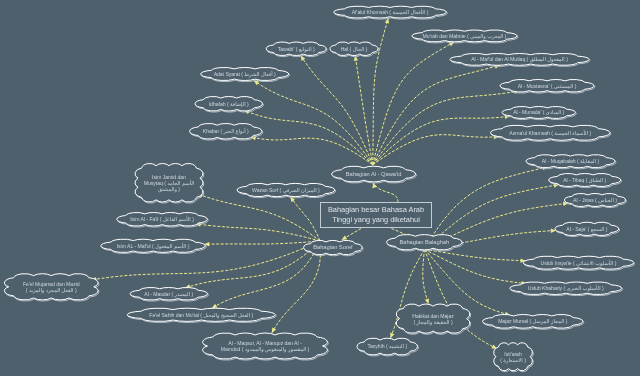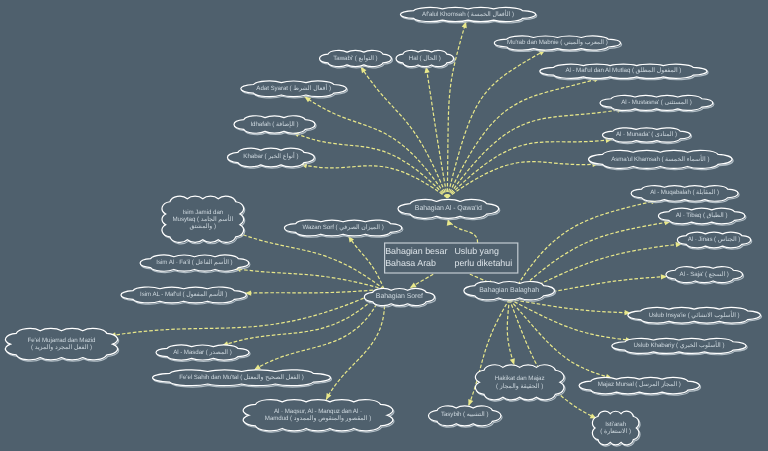--- a/index.html
+++ b/index.html
@@ -8,22 +8,22 @@
        font-family:"Liberation Sans","DejaVu Sans",sans-serif;}
   #canvas{position:relative;width:640px;height:376px;background:#4f606d;}
   svg.layer{position:absolute;left:0;top:0;width:640px;height:376px;overflow:visible;}
   #links{z-index:1;}
   #clouds{z-index:2;}
   #labels{position:absolute;left:0;top:0;width:640px;height:376px;z-index:3;}
   .nodelabel{position:absolute;display:flex;align-items:center;justify-content:center;
       text-align:center;color:#ccd6dd;line-height:1.18;white-space:pre-line;
       letter-spacing:-0.05px;}
   #centerbox{position:absolute;box-sizing:border-box;border:1px solid #c3ccd3;
-      display:flex;flex-direction:row;align-items:center;justify-content:center;
-      text-align:left;color:#dce3e8;z-index:4;line-height:1.34;}
+      display:flex;flex-direction:column;align-items:center;justify-content:center;
+      text-align:right;color:#dce3e8;z-index:4;line-height:1.34;}
 </style>
 </head>
 <body>
 
 <div id="canvas">
   <svg class="layer" id="links" viewBox="0 0 640 376">
       <path d="M372.70,164.80 C309.79,119.21 301.84,148.62 250.53,136.91" fill="none" stroke="#e9e88a" stroke-width="1.0" stroke-dasharray="3.0 1.6"></path>
       <path d="M250.53,136.91 L256.09,135.92 L255.11,140.21 Z" fill="#e9e88a"></path>
       <path d="M372.70,164.80 C312.43,102.51 298.05,133.14 244.00,110.22" fill="none" stroke="#e9e88a" stroke-width="1.0" stroke-dasharray="3.0 1.6"></path>
       <path d="M244.00,110.22 L249.65,110.22 L247.93,114.27 Z" fill="#e9e88a"></path>
@@ -253,15 +253,15 @@
       <div class="nodelabel" style="left: 100.7px; top: 239.2px; width: 104.7px; height: 13.2px; font-size: 5.15px;">Isim AL - Maf'ul ( الأسم المفعول )</div>
       <div class="nodelabel" style="left: 4.5px; top: 273.7px; width: 93.5px; height: 26.2px; font-size: 5.15px;">Fe'el Mujarrad dan Mazid
 ( الفعل المجرد والمزيد )</div>
       <div class="nodelabel" style="left: 130px; top: 287.5px; width: 77.5px; height: 12.5px; font-size: 5.15px;">Al - Masdar ( المصدر )</div>
       <div class="nodelabel" style="left: 127px; top: 308.2px; width: 148.5px; height: 13.2px; font-size: 5.15px;">Fe'el Sahih dan Mu'tal ( الفعل الصحيح والمعتل )</div>
       <div class="nodelabel" style="left: 202.7px; top: 333px; width: 124.6px; height: 26px; font-size: 5.15px;">Al - Maqsur, Al - Manquz dan Al -
 Mamdud ( المقصور والمنقوص والممدود )</div>
     </div>
   <div id="centerbox" style="left: 320px; top: 202px; width: 112px; height: 26px; font-size: 7.4px;">
     <span>Bahagian besar Bahasa Arab</span>
-    <span>Uslub yang perlu diketahui</span>
+    <span>Tinggi yang yang diketahui</span>
   </div>
 </div>
 
 </body></html>

